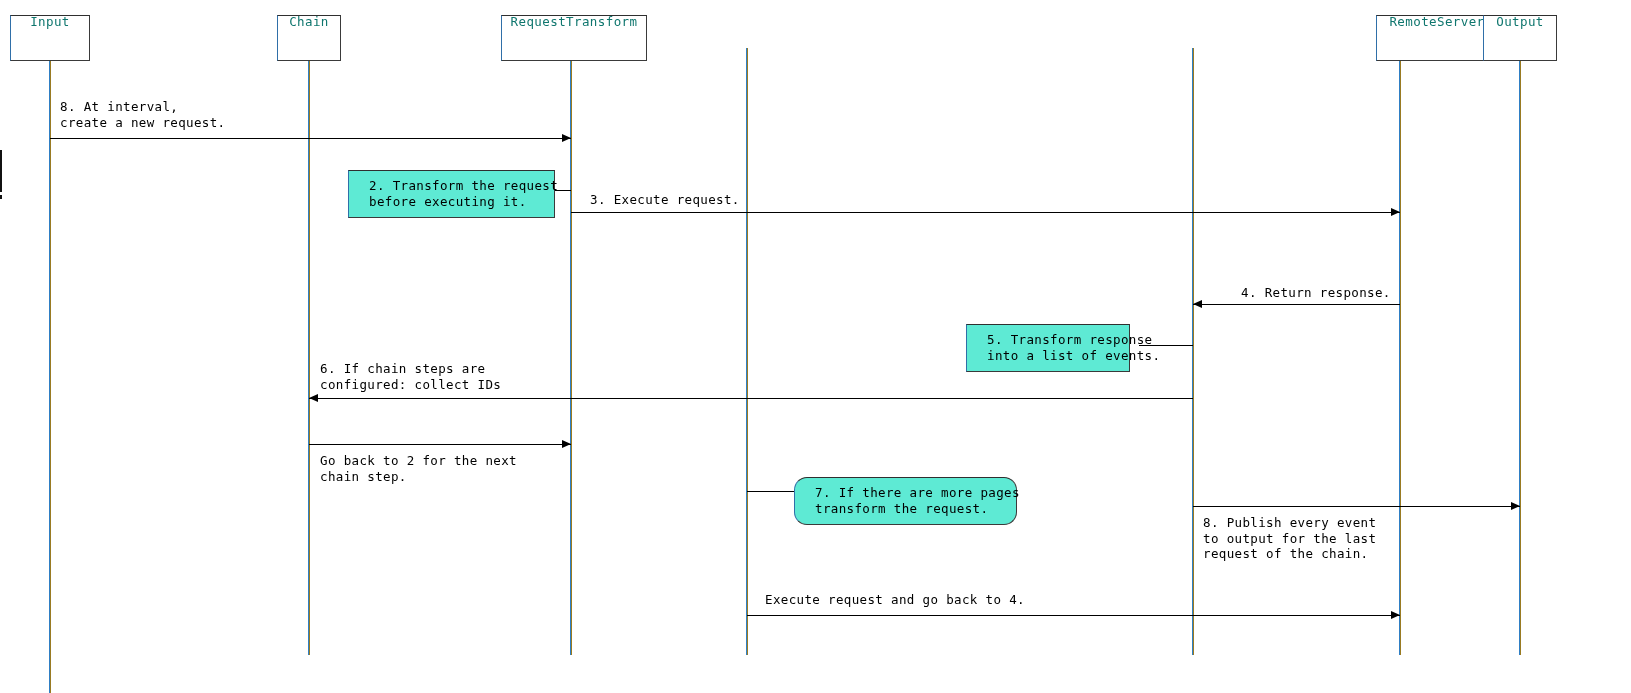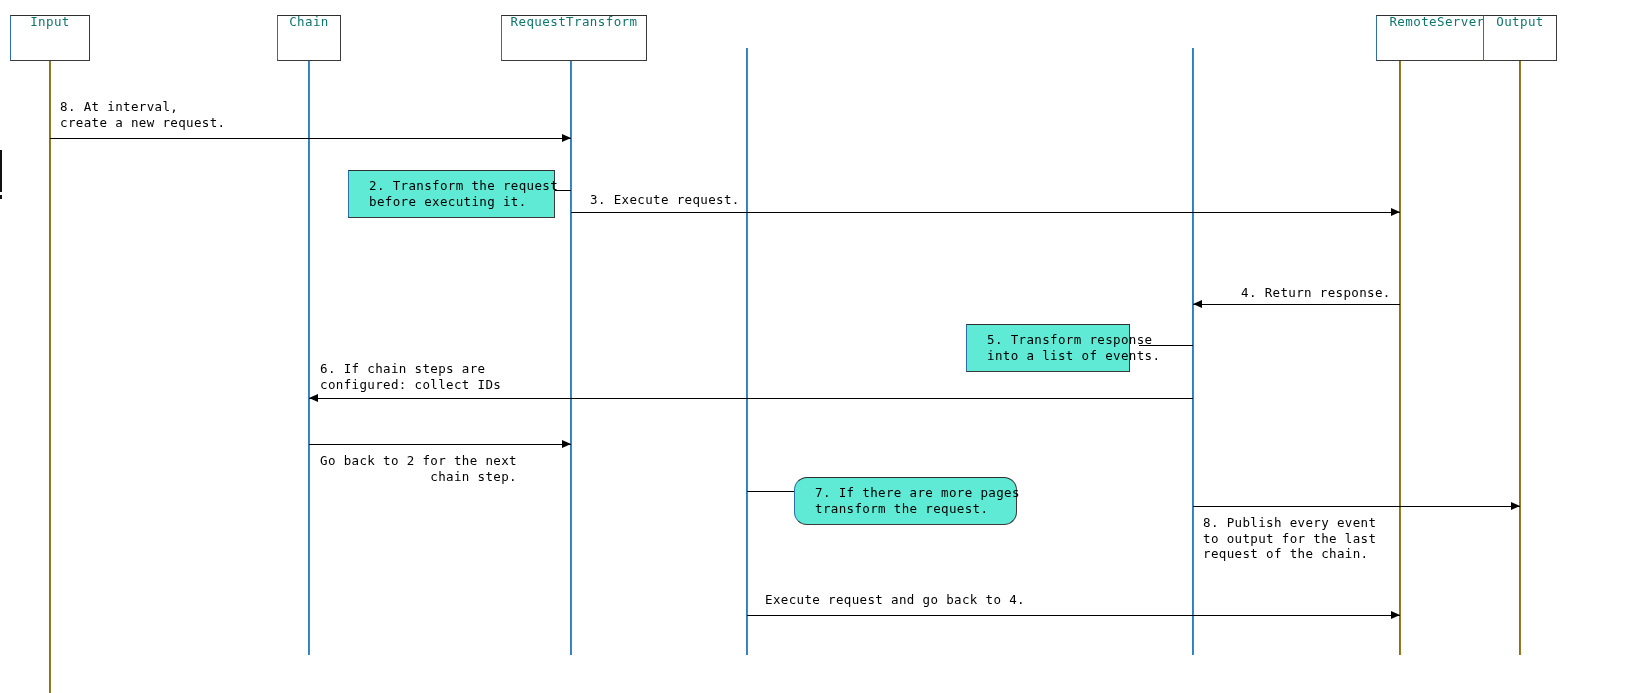--- a/index.html
+++ b/index.html
@@ -131,21 +131,21 @@
     <div class="msg-label" style="left: 590px; top: 192px;">3. Execute request.</div>
     <div class="msg-line" style="left: 1193px; top: 304px; width: 207px;"></div>
     <div class="arrow-left" style="top: 300px; left: 1193px;"></div>
     <div class="msg-label" style="left: 1226px; top: 285px; margin-left: 15px;">4. Return response.</div>
     <div class="msg-line" style="left: 309px; top: 398px; width: 884px;"></div>
     <div class="arrow-left" style="top: 394px; left: 309px;"></div>
     <div class="msg-label" style="left: 320px; top: 361px;">6. If chain steps are
 configured: collect IDs</div>
     <div class="msg-line" style="left: 309px; top: 444px; width: 262px;"></div>
     <div class="arrow-right" style="top: 440px; left: 562px;"></div>
-    <div class="msg-label" style="left: 320px; top: 453px; text-align: right;">Go back to 2 for the next
+    <div class="msg-label" style="left: 320px; top: 453px;">Go back to 2 for the next
 chain step.</div>
     <div class="msg-line" style="left: 1193px; top: 506px; width: 327px;"></div>
     <div class="arrow-right" style="top: 502px; left: 1511px;"></div>
     <div class="msg-label" style="left: 1203px; top: 515px;">8. Publish every event
 to output for the last
 request of the chain.</div>
     <div class="msg-line" style="left: 747px; top: 615px; width: 653px;"></div>
     <div class="arrow-right" style="top: 611px; left: 1391px;"></div>
     <div class="msg-label" style="left: 765px; top: 592px;">Execute request and go back to 4.</div>
     <div class="note" style="left: 348px; top: 170px; width: 207px; min-height: 41px;">2. Transform the request

